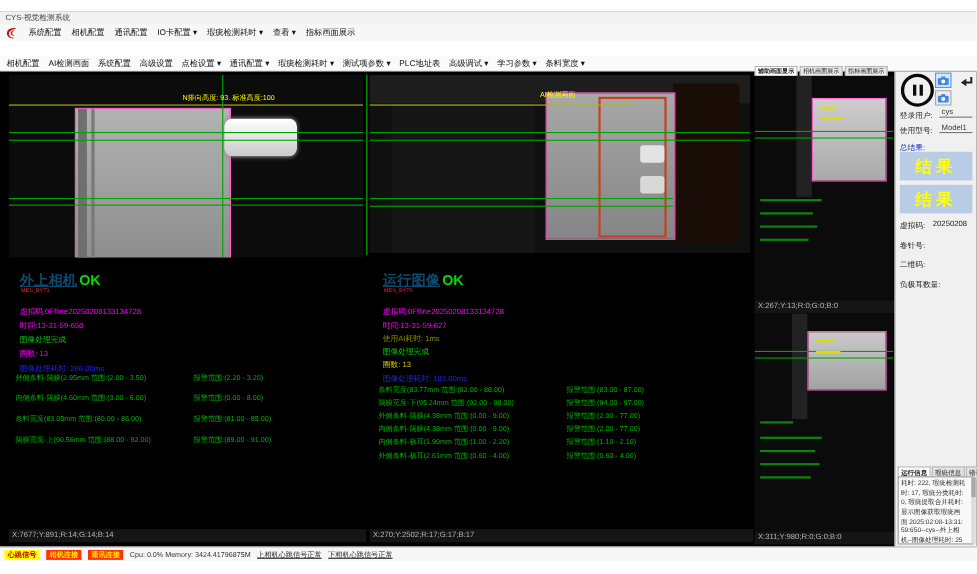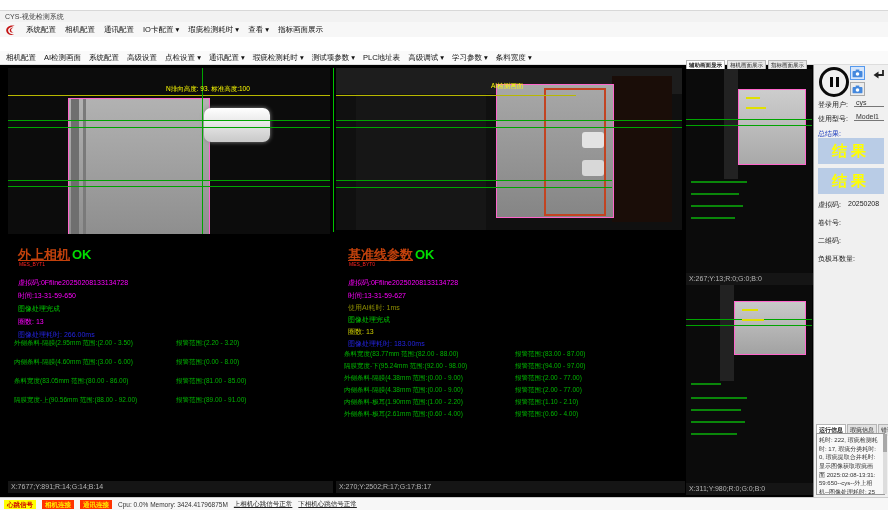--- a/index.html
+++ b/index.html
@@ -19,21 +19,21 @@
   
   .cam{background:#0c0c0c;overflow:hidden;}
   .caption{background:#151515;color:#b5b5b5;font-size:7px;line-height:12px;padding-left:3px;white-space:nowrap;}
   .hline{position:absolute;height:1px;}
   .vline{position:absolute;width:1px;}
   .g{background:#00a400;}
   .y{background:#b8b800;}
   .ptext{position:absolute;font-size:7px;white-space:nowrap;}
   .mag{color:#ff00ff;} .grn{color:#00cc00;} .blu{color:#2424e0;} .olv{color:#8f8f00;} .yel{color:#cccc00;}
   .camtitle{position:absolute;font-size:13px;font-weight:bold;white-space:nowrap;}
-  .camtitle .nm{color:#c2410c;text-decoration:underline;} .camtitle .ok{color:#00dd00;margin-left:2px;}
+  .camtitle .nm{color:#0c4a6e;text-decoration:underline;} .camtitle .ok{color:#00dd00;margin-left:2px;}
   .mestag{position:absolute;font-size:5px;color:#ff2222;white-space:nowrap;}
   .meas{position:absolute;font-size:6.5px;color:#00b400;white-space:nowrap;}
   .ovtext{position:absolute;font-size:6.5px;color:#ffff00;white-space:nowrap;}
   
   .cpanel{left:813px;top:65px;width:75px;height:432px;background:#f0f0f0;border-left:1px solid #888;box-sizing:border-box;}
   .cp-label{position:absolute;font-size:7px;color:#222;white-space:nowrap;}
   .cp-value{border-bottom:1px solid #777;padding:0 2px;min-width:26px;display:inline-block;color:#333;}
   .resultbox{position:absolute;left:4px;width:66px;height:26px;background:#b9cce6;display:flex;align-items:center;justify-content:center;}
   .resultbox span{font-size:15px;font-weight:bold;color:#ffff00;letter-spacing:4px;}
   .pausebtn{position:absolute;left:5px;top:2px;width:24px;height:24px;border:3px solid #0a0a0a;border-radius:50%;background:#f0f0f0;display:flex;align-items:center;justify-content:center;gap:3px;}
@@ -150,21 +150,21 @@
     <div class="abs" style="left:246px;top:92px;width:22px;height:16px;background:#d8d8d8;border-radius:3px;"></div>
     <div class="hline y" style="left:0;top:27px;width:240px;"></div>
     <div class="hline g" style="left:0;top:52px;width:346px;"></div>
     <div class="hline g" style="left:0;top:59px;width:346px;"></div>
     <div class="hline g" style="left:0;top:112px;width:276px;"></div>
     <div class="hline g" style="left:0;top:119px;width:276px;"></div>
     <div class="ovtext" style="left:155px;top:14px;">AI检测画面</div>
   </div>
 
   <div class="camtitle" style="left:348px;top:246px;">
-    <span class="nm">基准线参数</span><span class="ok">OK</span>
+    <span class="nm">运行图像</span><span class="ok">OK</span>
   </div>
   <div class="mestag" style="left:349px;top:261px;">MES_BYT0</div>
   <div class="ptext mag" style="left:348px;top:278px;">虚拟码:0Ffline20250208133134728</div>
   <div class="ptext mag" style="left:348px;top:291px;">时间:13-31-59-627</div>
   <div class="ptext olv" style="left:348px;top:303px;">使用AI耗时: 1ms</div>
   <div class="ptext grn" style="left:348px;top:315px;">图像处理完成</div>
   <div class="ptext yel" style="left:348px;top:327px;">圈数: 13</div>
   <div class="ptext blu" style="left:348px;top:339px;">图像处理耗时: 183.00ms</div>
   <div class="meas" style="left:344px;top:350px;">条料宽度(83.77mm 范围:(82.00 - 88.00)</div>
   <div class="meas" style="left:515px;top:350px;">报警范围:(83.00 - 87.00)</div>

